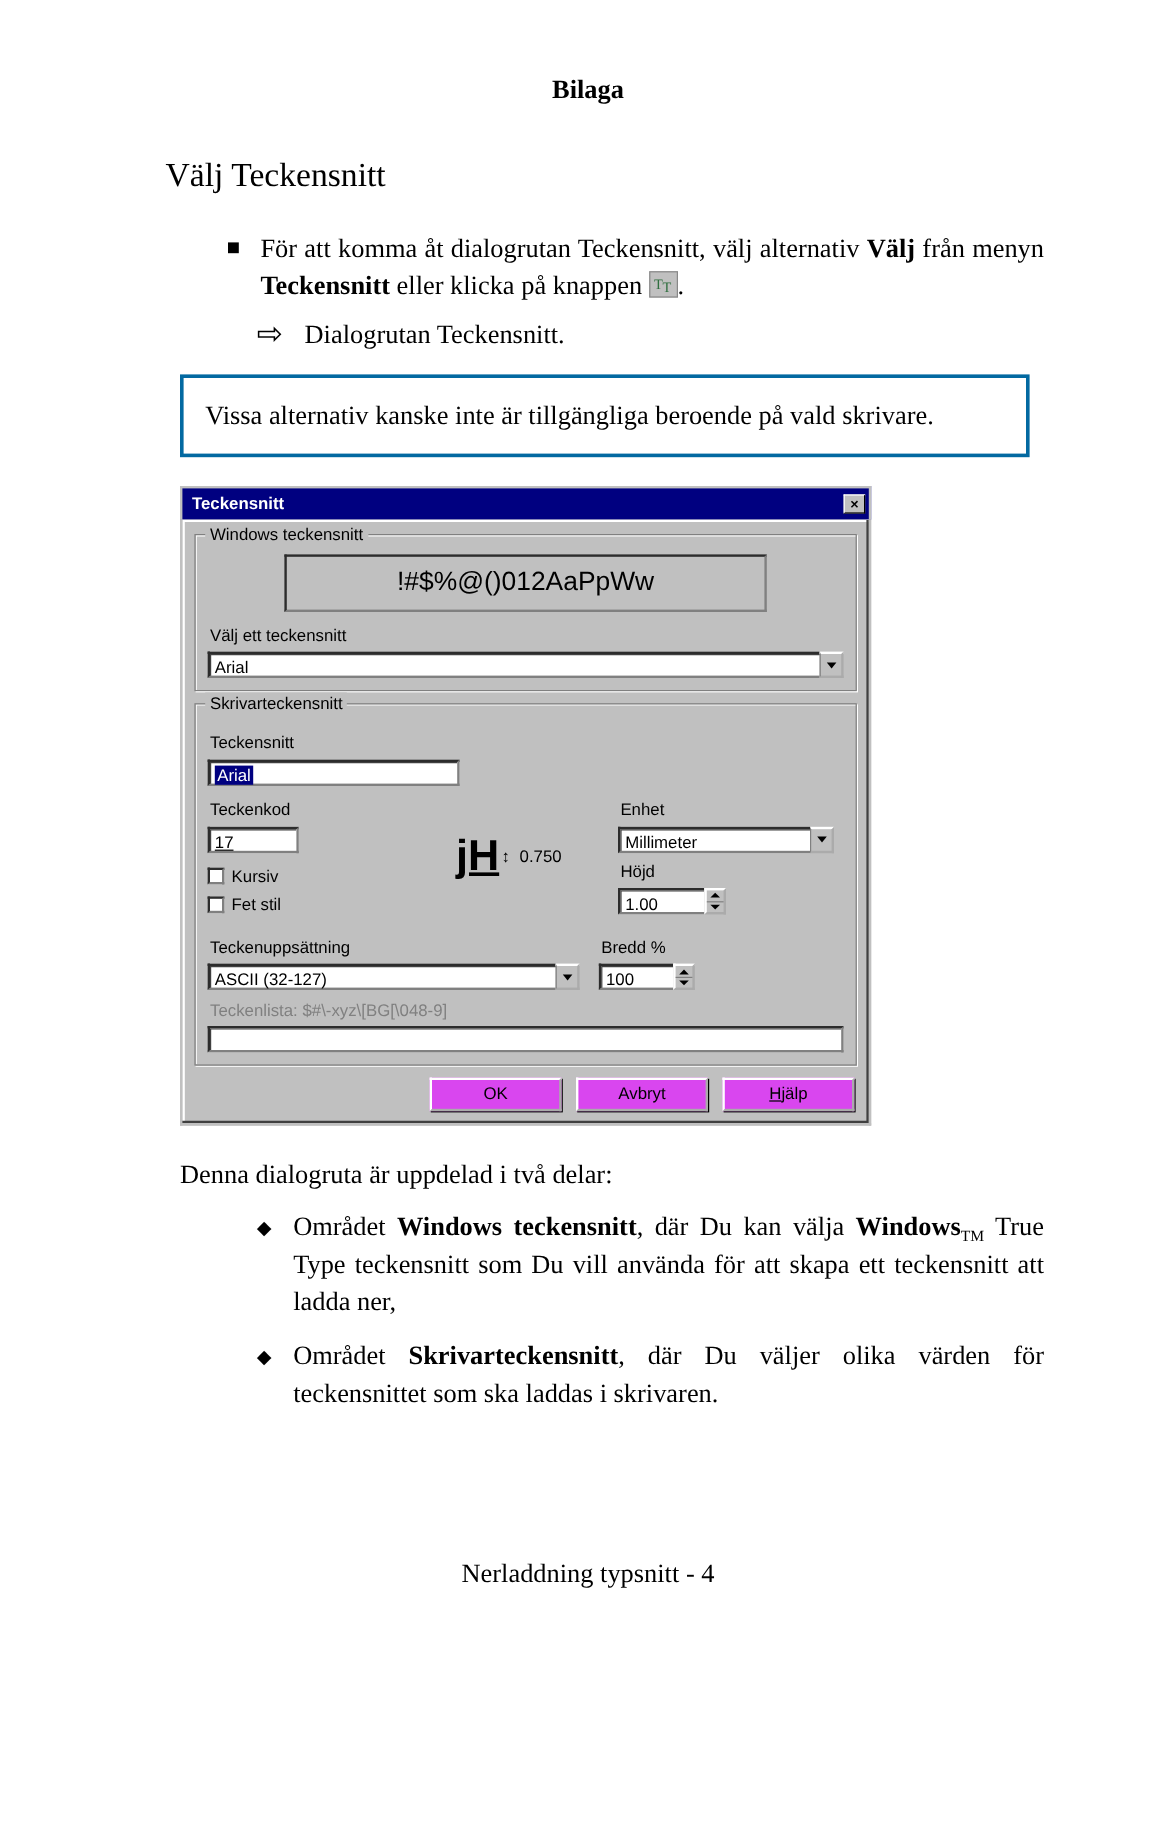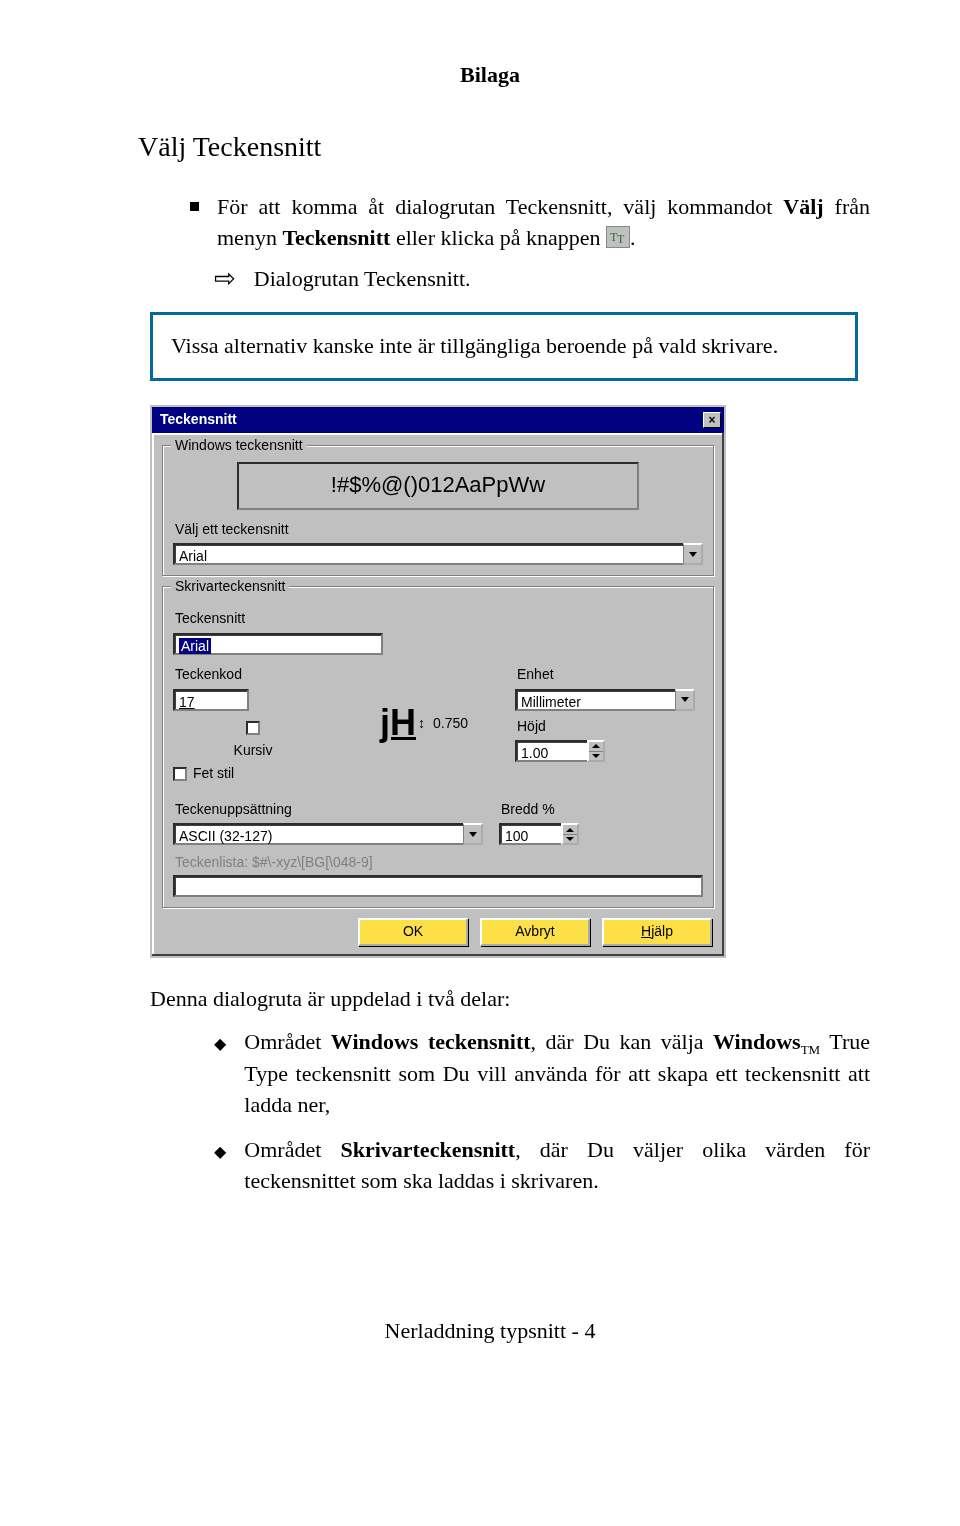--- a/index.html
+++ b/index.html
@@ -209,21 +209,21 @@
   }
   .jhgraphic .val { font-size: 14px; font-weight: normal; margin-left: 6px;}
   .arrow-updown { font-size: 14px; font-weight: normal;}
   .disabled-lbl { color: #808080; font-size: 14px; margin: 8px 0 2px 2px;}
   .btnrow {
     display: flex; justify-content: flex-end; gap: 12px;
     margin-top: 10px; padding-right: 4px;
   }
   .winbtn {
     width: 110px; height: 28px;
-    background: #fde047;
+    background: #d946ef;
     border: 2px outset #fff;
     box-shadow: 1px 1px 0 #000;
     font-family: "MS Sans Serif", Arial, sans-serif;
     font-size: 14px;
     display: flex; align-items: center; justify-content: center;
   }
   .winbtn .ul { text-decoration: underline; }
 
   .sel-text { background:#000080; color:#fff; padding:0 2px;}
 
@@ -248,21 +248,21 @@
 </head>
 <body>
 
 <div class="running-head">Bilaga</div>
 
 <div class="h1">Välj Teckensnitt</div>
 
 <div class="instr-row">
   <div class="bullet-square"></div>
   <div class="instr-text">
-    <span>För att komma åt dialogrutan Teckensnitt, välj kommandot </span><b>Välj</b><span> från menyn </span><b>Teckensnitt</b><span> eller klicka på knappen </span><span class="tt-icon"><svg width="18" height="18" viewBox="0 0 18 18">
+    <span>För att komma åt dialogrutan Teckensnitt, välj alternativ </span><b>Välj</b><span> från menyn </span><b>Teckensnitt</b><span> eller klicka på knappen </span><span class="tt-icon"><svg width="18" height="18" viewBox="0 0 18 18">
           <text x="1" y="13" font-family="serif" font-size="12" fill="#2f6f3f">T</text>
           <text x="8" y="15" font-family="serif" font-size="12" fill="#2f6f3f">T</text>
         </svg></span><span>.</span>
   </div>
 </div>
 
 <div class="result-row">
   <div class="hand-arrow">⇨</div>
   <div>Dialogrutan Teckensnitt.</div>
 </div>
@@ -293,21 +293,21 @@
 
       <div class="lbl">Teckensnitt</div>
       <div class="sunken" style="width:210px;">
         <span class="sel-text">Arial</span>
       </div>
 
       <div class="row" style="margin-top:4px; align-items: flex-start;">
         <div class="col" style="flex:0 0 160px;">
           <div class="lbl">Teckenkod</div>
           <div class="sunken" style="width:76px;text-decoration:underline;">17</div>
-          <div class="checkbox-row" style="margin-top:10px;flex-direction:column;">
+          <div class="checkbox-row" style="margin-top:10px;">
             <div class="chk"></div>
             <span>Kursiv</span>
           </div>
           <div class="checkbox-row">
             <div class="chk"></div>
             <span>Fet stil</span>
           </div>
         </div>
         <div class="col" style="flex:0 0 150px; align-self:center;">
           <div class="jhgraphic">

